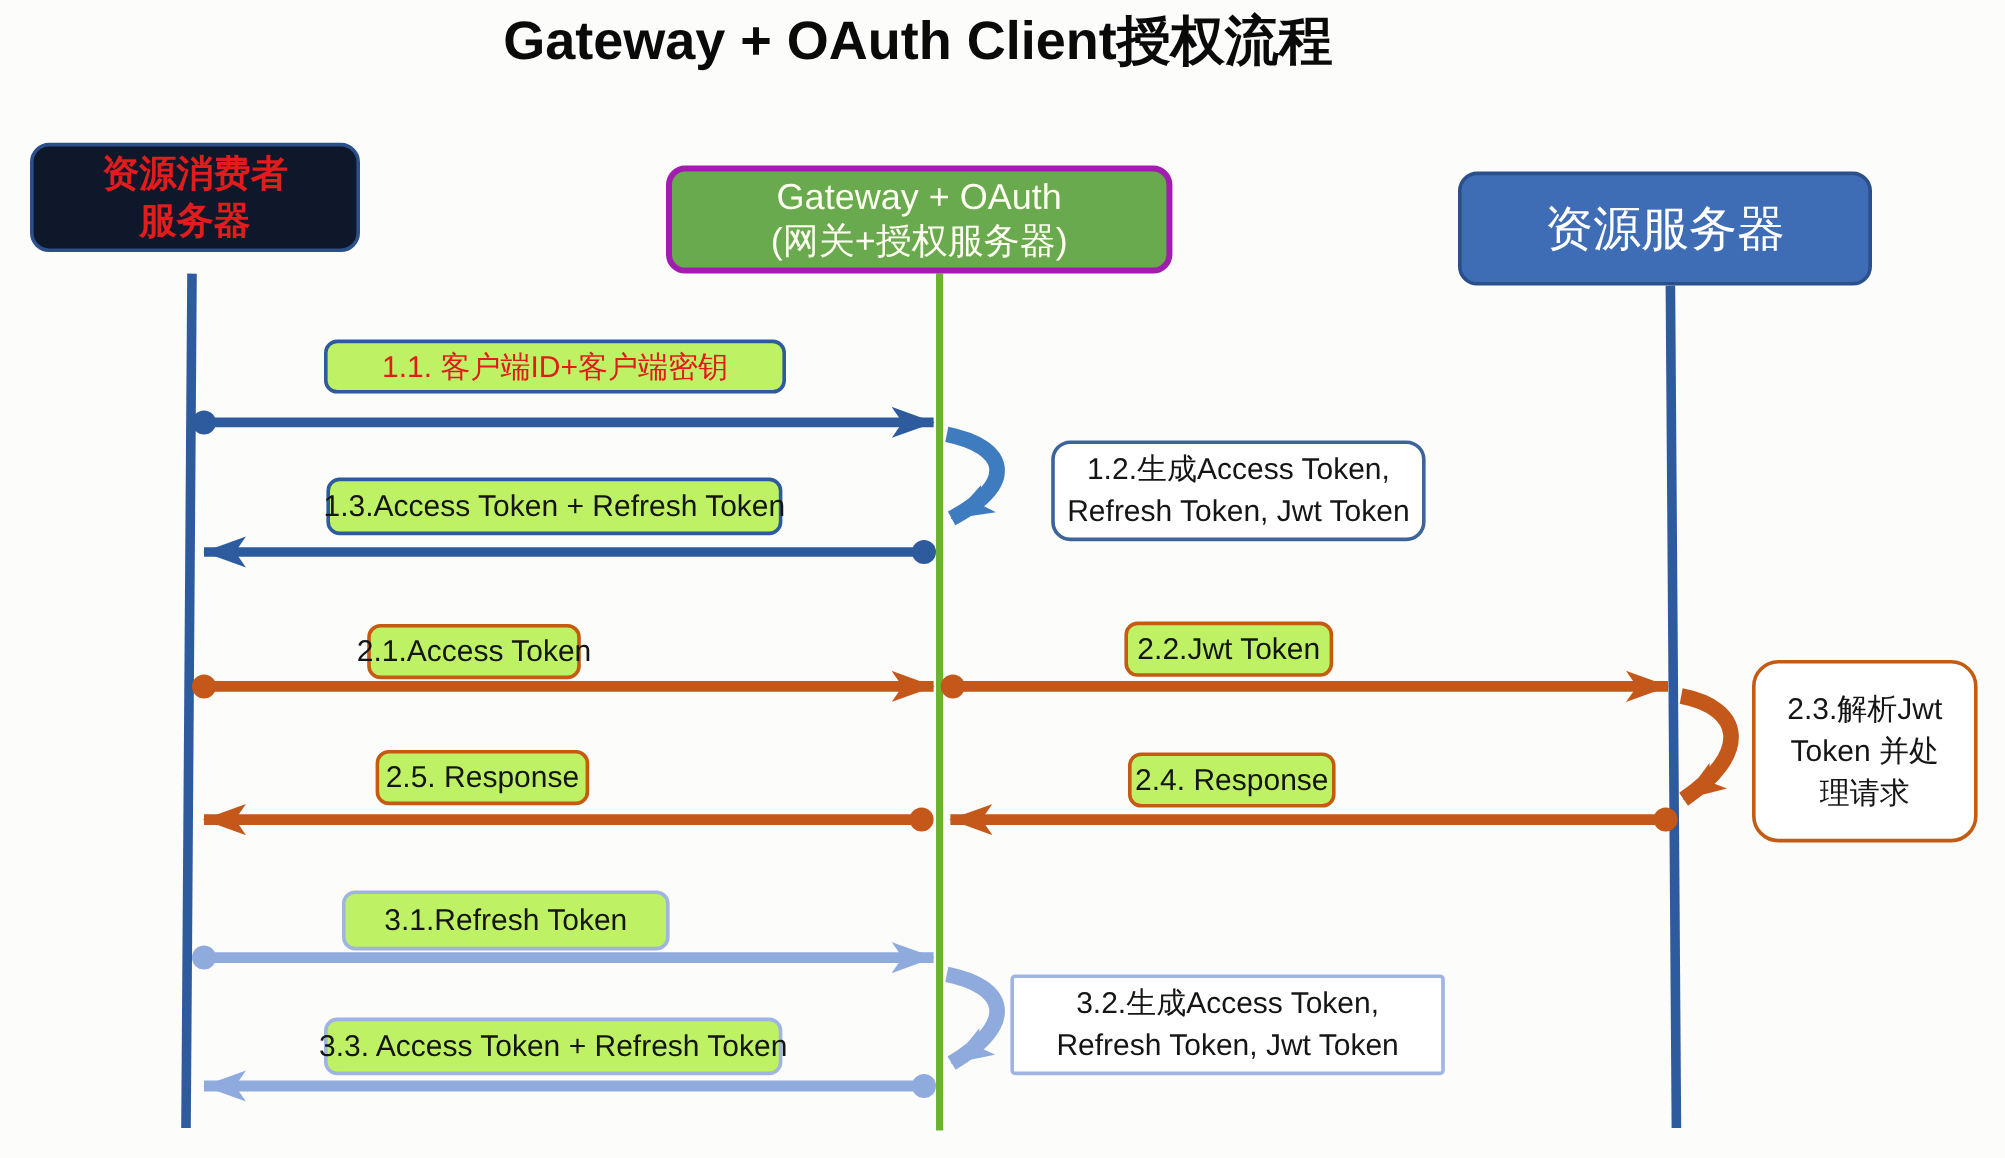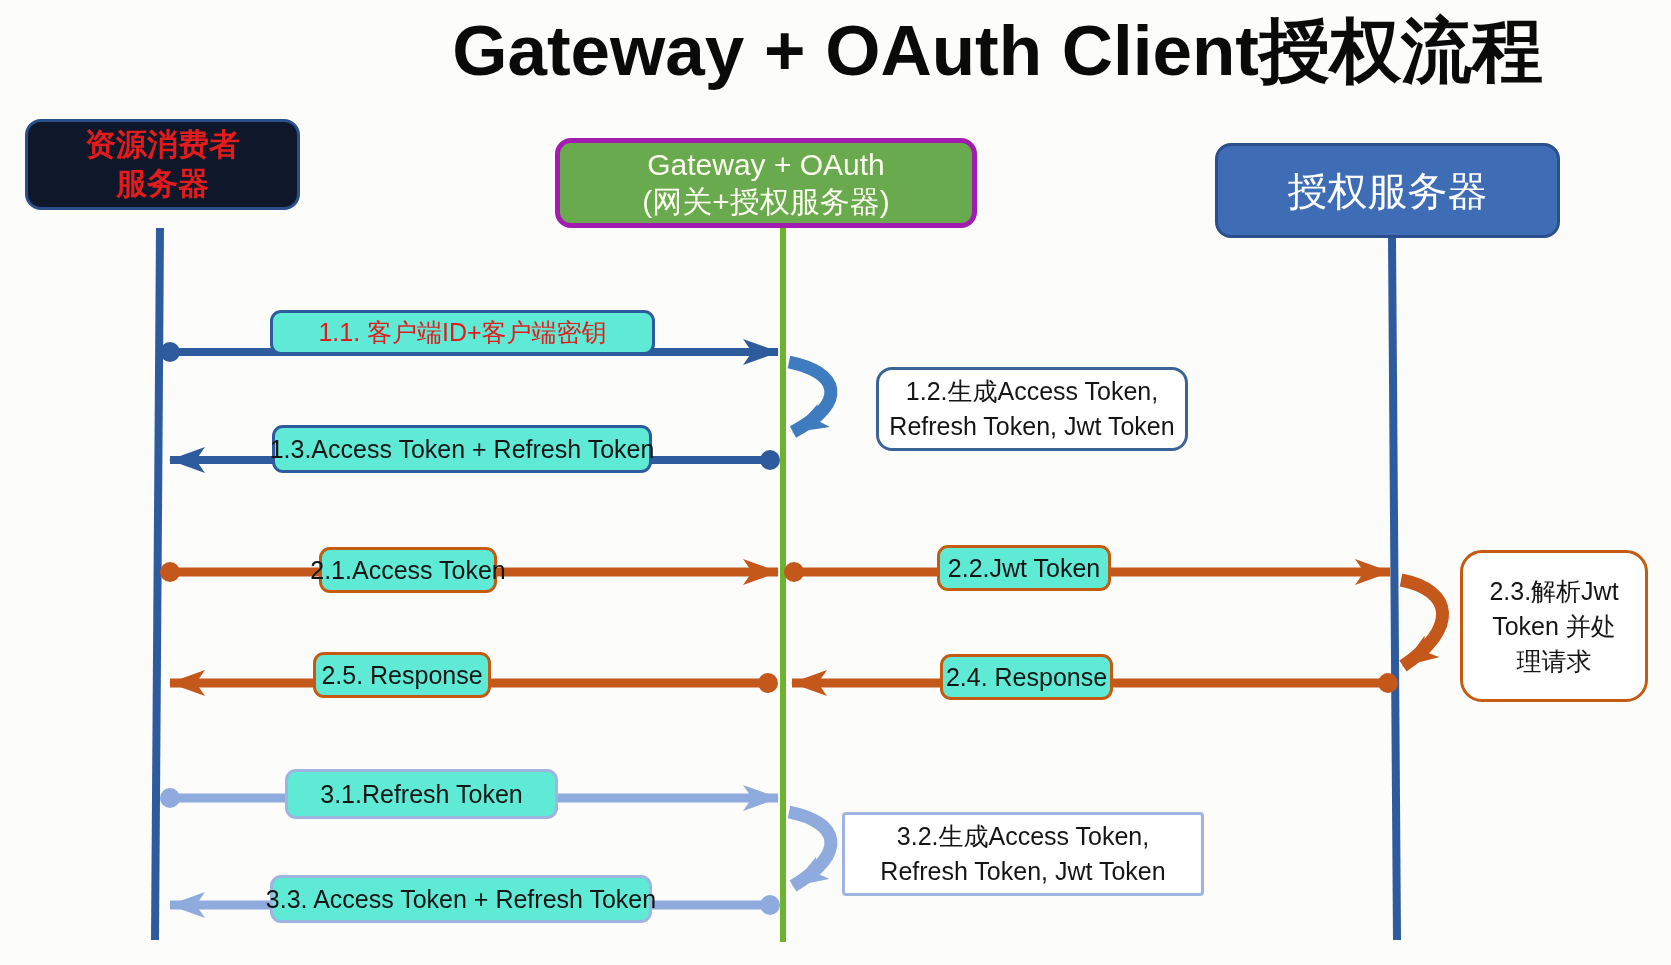--- a/index.html
+++ b/index.html
@@ -3,22 +3,22 @@
 <meta charset="utf-8">
 <style>
   html,body { margin:0; padding:0; background:#ffffff; }
   .canvas {
     position:relative; width:1671px; height:965px;
     background:#fcfcfa; overflow:hidden;
     font-family:"Liberation Sans", sans-serif;
   }
   .title {
     position:absolute; top:4px; left:0; width:1530px;
-    text-align:right; font-size:71px; font-weight:800;
-    color:#0a0a0a; white-space:nowrap;padding-left:13px;
+    text-align:center; font-size:45px; font-weight:800;
+    color:#0a0a0a; white-space:nowrap;
   }
   .layer { position:absolute; left:0; top:0; width:1671px; height:965px; }
 
   .actor {
     position:absolute; display:flex; flex-direction:column;
     align-items:center; justify-content:center; text-align:center;
     border-radius:16px; box-sizing:border-box;
   }
   .actor-consumer {
     left:25px; top:119px; width:275px; height:91px;
@@ -30,32 +30,32 @@
     background:#6aaa4f; border:5px solid #a21caf;
     color:#fdfdf0; font-size:30px; line-height:1.25;
   }
   .actor-resource {
     left:1215px; top:143px; width:345px; height:95px;
     background:#3e6db6; border:3px solid #2b4f8a;
     color:#ffffff; font-size:40px; line-height:1.2;
   }
 
   .msg {
-    position:absolute; background:#5eead4; box-sizing:border-box;
+    position:absolute; background:#bef264; box-sizing:border-box;
     display:flex; align-items:center; justify-content:center; text-align:center;
-    font-size:25px; color:#151515; white-space:nowrap;margin-top:27px;
+    font-size:25px; color:#151515; white-space:nowrap;
   }
   .b-blue   { border:3px solid #2e5b9e; border-radius:11px; }
   .b-orange { border:3px solid #c55a11; border-radius:11px; }
   .b-peri   { border:3px solid #a0b4e2; border-radius:11px; }
   .red-text { color:#e21c1c; }
 
   .msg-1-1 { left:270px; top:283px; width:385px; height:45px; }
   .msg-1-3 { left:272px; top:398px; width:380px; height:48px; }
-  .msg-2-1 { left:319px; top:520px; width:178px; height:46px; }
+  .msg-2-1 { left:306px; top:520px; width:178px; height:46px; }
   .msg-2-2 { left:937px; top:518px; width:174px; height:46px; }
   .msg-2-5 { left:313px; top:625px; width:178px; height:46px; }
   .msg-2-4 { left:940px; top:627px; width:173px; height:46px; }
   .msg-3-1 { left:285px; top:742px; width:273px; height:50px; }
   .msg-3-3 { left:270px; top:848px; width:382px; height:48px;text-align:center; }
 
   .note {
     position:absolute; background:#ffffff; box-sizing:border-box;
     display:flex; flex-direction:column; align-items:center; justify-content:center;
     text-align:center; font-size:25px; color:#151515; line-height:1.4;
@@ -125,21 +125,21 @@
 
   <div class="actor actor-consumer">
     <span>资源消费者</span>
     <span>服务器</span>
   </div>
   <div class="actor actor-gateway">
     <span>Gateway + OAuth</span>
     <span>(网关+授权服务器)</span>
   </div>
   <div class="actor actor-resource">
-    <span>授权服务器</span>
+    <span>资源服务器</span>
   </div>
 
   <div class="msg b-blue msg-1-1 red-text">1.1. 客户端ID+客户端密钥</div>
   <div class="msg b-blue msg-1-3">1.3.Access Token + Refresh Token</div>
   <div class="msg b-orange msg-2-1">2.1.Access Token</div>
   <div class="msg b-orange msg-2-2">2.2.Jwt Token</div>
   <div class="msg b-orange msg-2-4">2.4. Response</div>
   <div class="msg b-orange msg-2-5">2.5. Response</div>
   <div class="msg b-peri msg-3-1">3.1.Refresh Token</div>
   <div class="msg b-peri msg-3-3">3.3. Access Token + Refresh Token</div>

